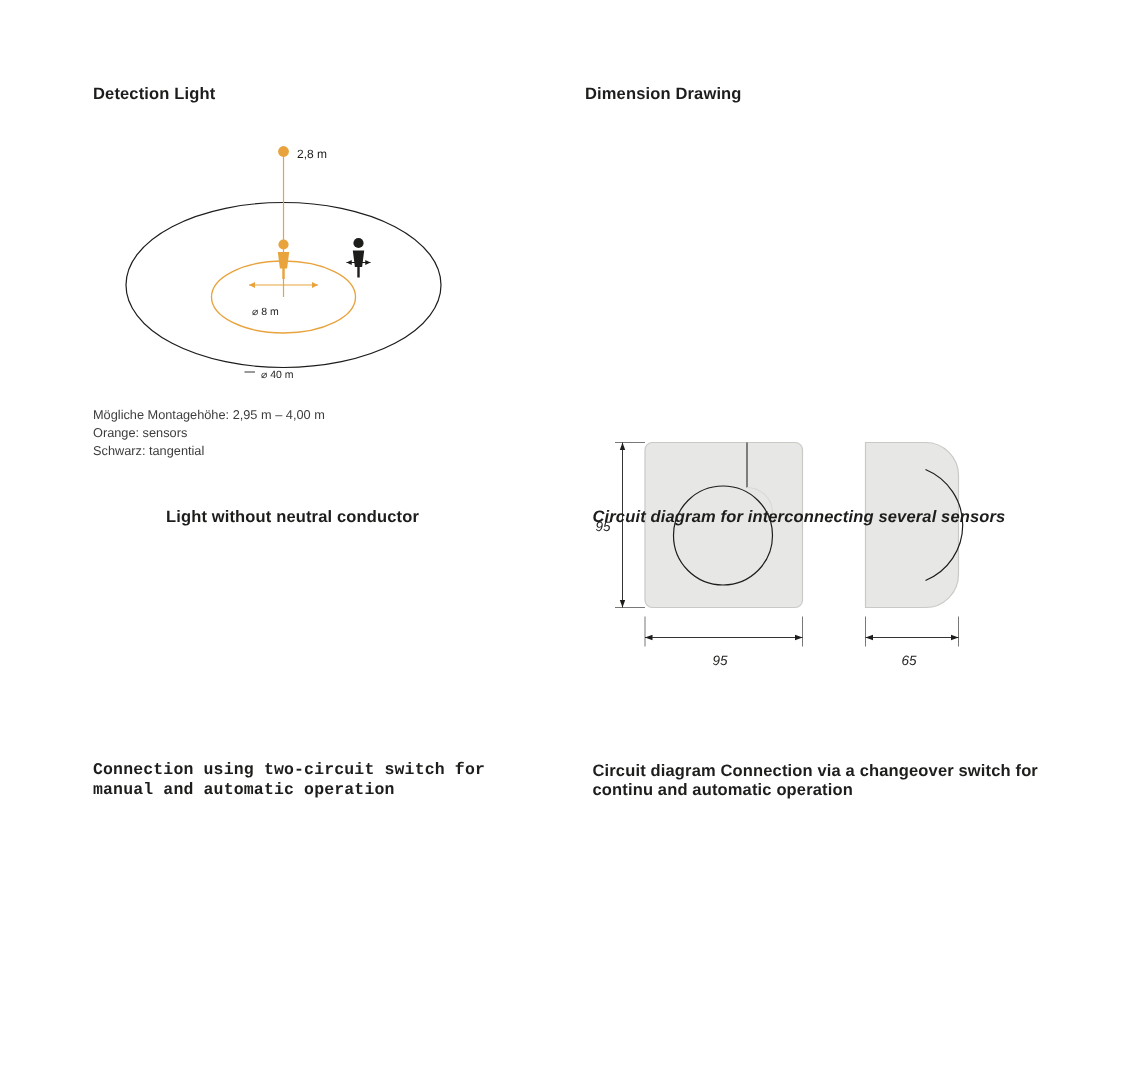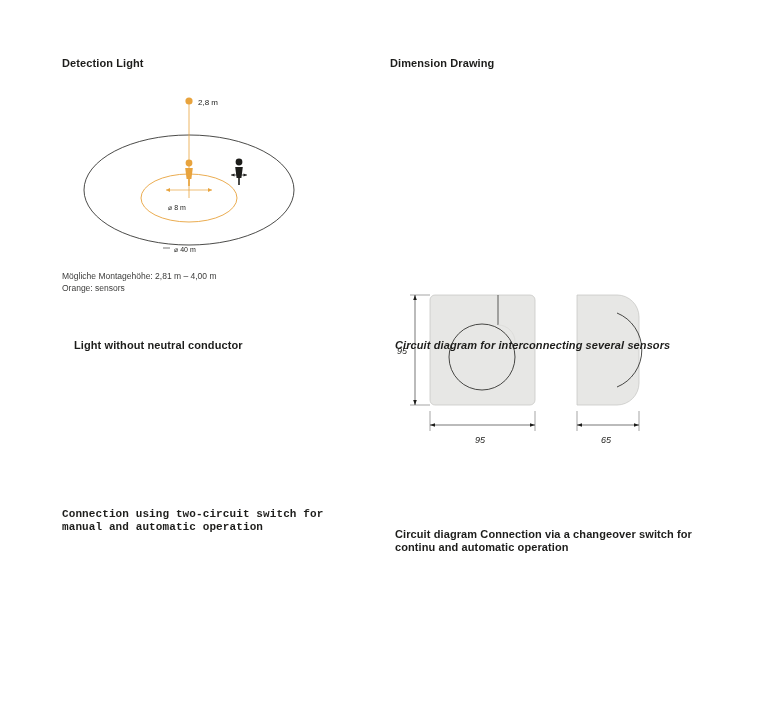--- a/index.html
+++ b/index.html
@@ -61,22 +61,23 @@
       <polygon points="185,95 181.5,93.4 181.5,96.6" fill="#1d1d1b"></polygon>
     </g>
     <text class="tiny2" x="136" y="25">2,8 m</text>
     <text class="tiny" x="106" y="130">⌀ 8 m</text>
     <text class="tiny" x="112" y="172">⌀ 40 m</text>
     <line x1="101" y1="168" x2="108" y2="168" stroke="#1d1d1b" stroke-width="0.6"></line>
   </svg>
 </div>
 
 <div class="panel" style="left:62px;top:270px;width:240px;">
-  <div class="cap">Mögliche Montagehöhe: 2,81 m – 4,00 m</div>
+  <div class="cap">Mögliche Montagehöhe: 2,95 m – 4,00 m</div>
   <div class="cap">Orange: sensors</div>
+  <div class="cap">Schwarz: tangential</div>
 </div>
 
 <div class="panel" style="left:390px;top:57px;width:320px;">
   <div class="sec-title">Dimension Drawing</div>
 </div>
 
 <div class="panel fig" style="left:395px;top:85px;width:330px;height:200px;font-style:italic;">
   <svg width="330" height="200" viewBox="0 0 330 200">
 
     <rect x="35" y="30" width="105" height="110" rx="5" ry="5" fill="#e7e7e5" stroke="#c9c9c6" stroke-width="0.8"></rect>
@@ -103,27 +104,27 @@
 
     <line x1="182" y1="160" x2="244" y2="160" stroke="#1d1d1b" stroke-width="0.6"></line>
     <polygon points="182,160 187,158.2 187,161.8" fill="#1d1d1b"></polygon>
     <polygon points="244,160 239,158.2 239,161.8" fill="#1d1d1b"></polygon>
     <line x1="182" y1="146" x2="182" y2="166" stroke="#1d1d1b" stroke-width="0.4"></line>
     <line x1="244" y1="146" x2="244" y2="166" stroke="#1d1d1b" stroke-width="0.4"></line>
     <text class="dim" x="206" y="178">65</text>
   </svg>
 </div>
 
-<div class="panel" style="left:74px;top:339px;width:300px;">
+<div class="panel" style="left:45px;top:339px;width:300px;text-align:center;">
   <div class="sec-title">Light without neutral conductor</div>
 </div>
 
 <div class="panel" style="left:395px;top:339px;width:330px;font-style:italic;">
   <div class="sec-title">Circuit diagram for interconnecting several sensors</div>
 </div>
 
 <div class="panel" style="left:62px;top:508px;width:305px;font-family:Liberation Mono, monospace;">
   <div class="sec-title">Connection using two-circuit switch for manual and automatic operation</div>
 </div>
 
-<div class="panel" style="left:395px;top:508px;width:310px;margin-top:20px;">
+<div class="panel" style="left:395px;top:508px;width:310px;">
   <div class="sec-title">Circuit diagram Connection via a changeover switch for continu and automatic operation</div>
 </div>
 
 </body></html>

